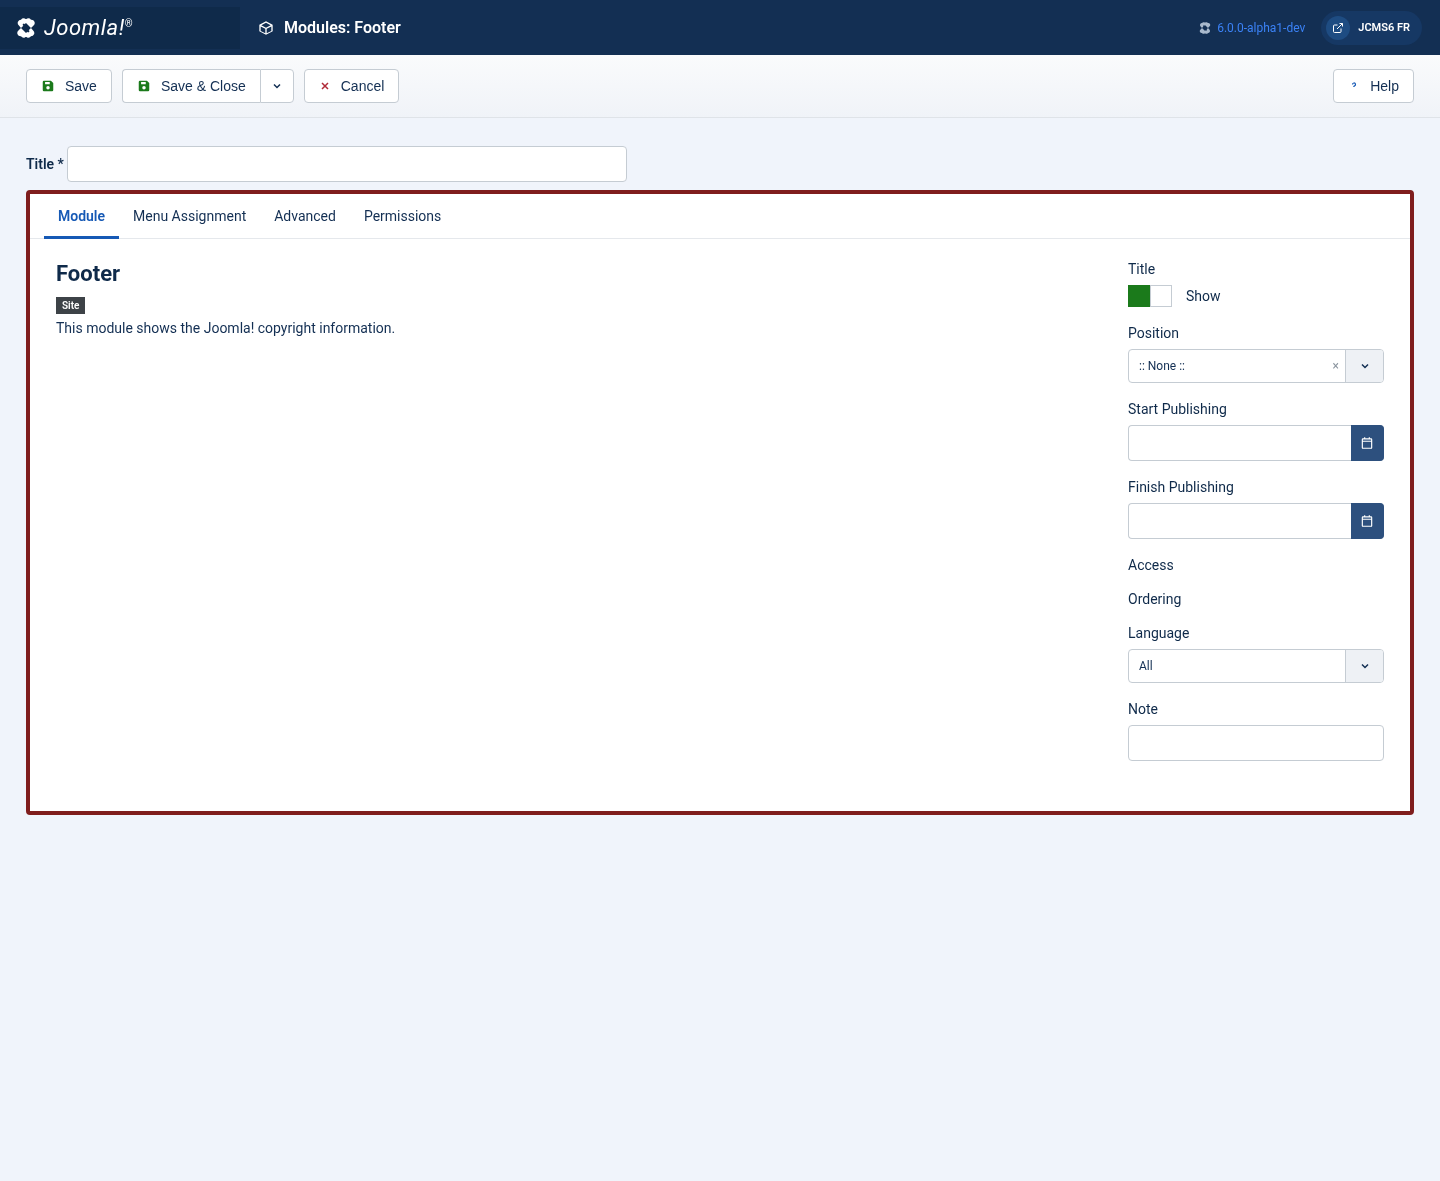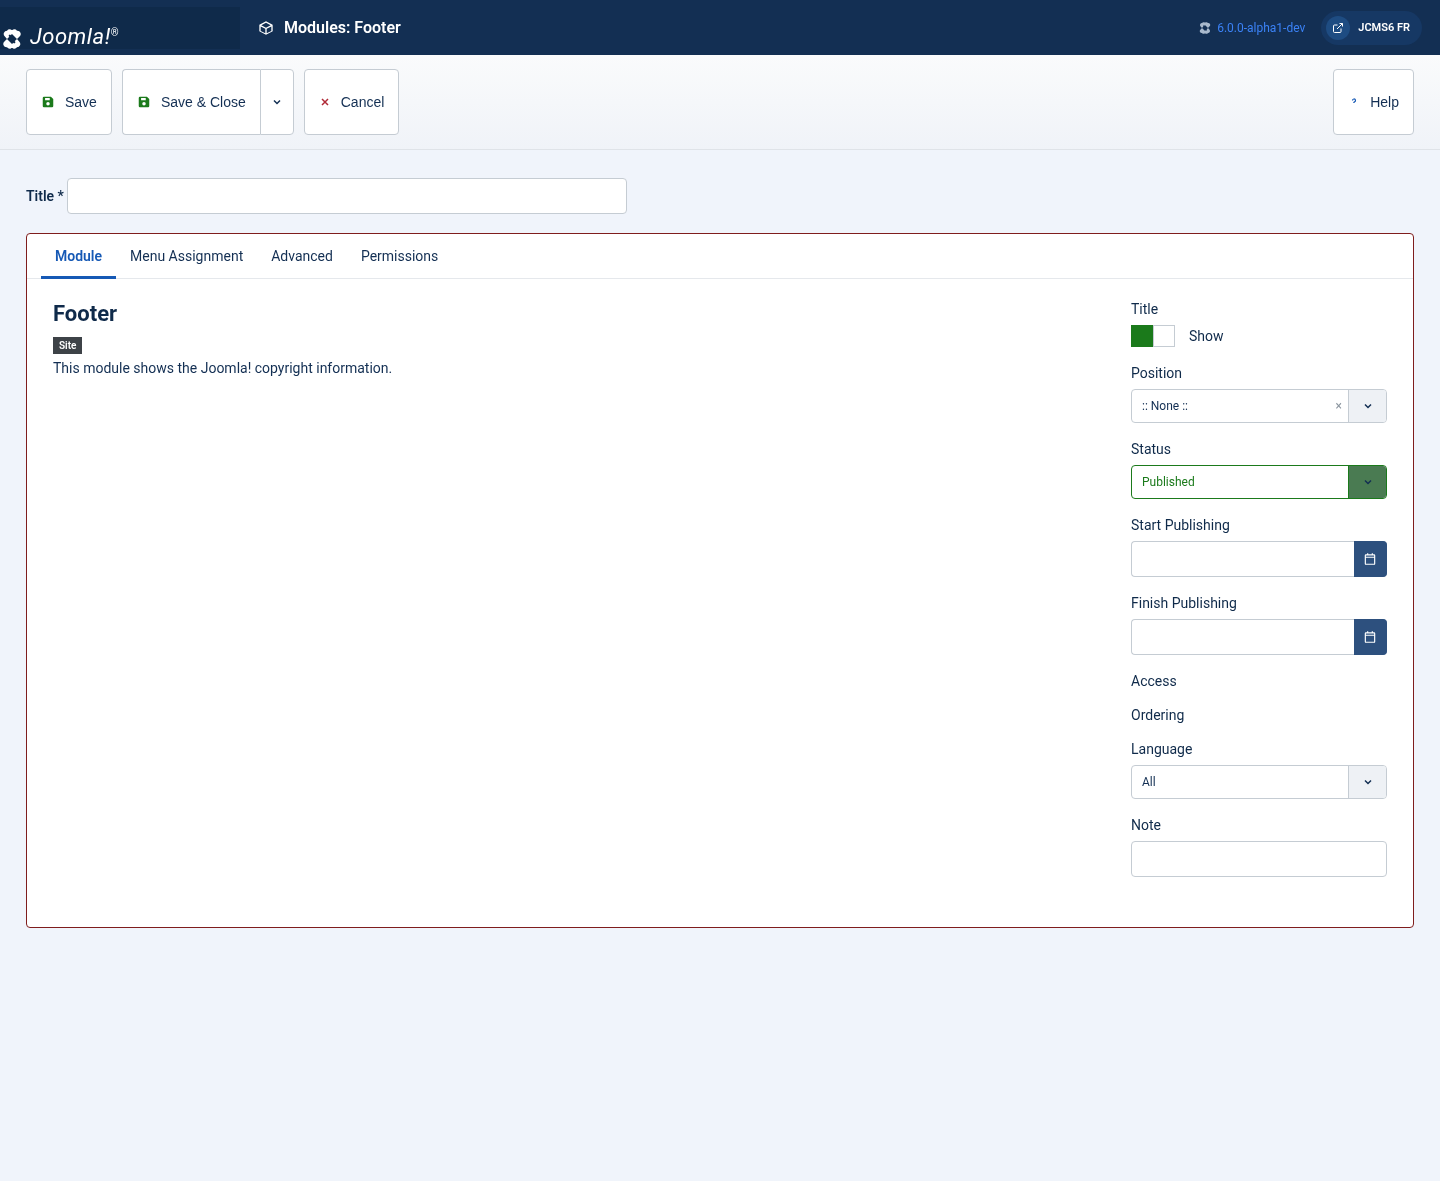--- a/index.html
+++ b/index.html
@@ -11,26 +11,26 @@
 }
 .header-bar {
   display: flex;
   align-items: center;
   height: 55px;
   background: #132f53;
   color: #fff;
 }
 .brand {
   display: flex;
-  align-items: flex-end;
+  align-items: center;
   gap: 8px;
   width: 240px;
   height: 42px;
   background: #0f2a4a;
-  padding: 0 2px;
+  padding: 0 16px;
   font-size: 22px;
   font-style: italic;
   font-weight: 400;
   letter-spacing: .5px;
 }
 .brand-reg { font-size: 10px; vertical-align: super; font-style: normal; }
 .header-title {
   display: flex;
   align-items: center;
   gap: 10px;
@@ -68,21 +68,21 @@
   align-items: center;
   gap: 10px;
   padding: 14px 26px;
   background: linear-gradient(#fafbfc, #f0f3f8);
   border-bottom: 1px solid #dfe3e8;
 }
 .btn {
   display: inline-flex;
   align-items: center;
   gap: 10px;
-  padding: 24px 14px;
+  padding: 8px 14px;
   border: 1px solid #c5ccd3;
   border-radius: 4px;
   background: #fff;
   cursor: pointer;
   font-size: 14px;
   color: #132f53;
 }
 .btn-group { display: flex; }
 .btn-group .btn:first-child { border-top-right-radius: 0; border-bottom-right-radius: 0; border-right: 0; }
 .btn-group .btn:last-child { border-top-left-radius: 0; border-bottom-left-radius: 0; padding: 8px 10px; }
@@ -92,23 +92,23 @@
 .title-input {
   width: 560px;
   height: 36px;
   margin-top: 10px;
   border: 1px solid #c5ccd3;
   border-radius: 4px;
   padding: 0 10px;
   font-size: 14px;
 }
 .card {
-  margin: 19px 26px;
+  margin: 8px 26px;
   background: #fff;
-  border: 1px solid #7f1d1d;
+  border: 4px solid #7f1d1d;
   border-radius: 4px;
 }
 .tabs {
   display: flex;
   gap: 0;
   border-bottom: 1px solid #e5e8ec;
   padding: 0 14px;
 }
 .tab {
   padding: 14px 14px;
@@ -331,31 +331,20 @@
           <div class="sel-body">:: None ::</div>
           <div class="sel-clear">×</div>
           <div class="sel-arrow">
             <svg class="chev" viewBox="0 0 24 24" fill="none" stroke="#132f53" stroke-width="3">
                 <path d="m6 9 6 6 6-6"></path>
               </svg>
           </div>
         </div>
       </div>
 
-      <div class="field">
-        <label class="field-label">Status</label>
-        <div class="select green">
-          <div class="sel-body">Published</div>
-          <div class="sel-arrow">
-            <svg class="chev" viewBox="0 0 24 24" fill="none" stroke="#132f53" stroke-width="3">
-                <path d="m6 9 6 6 6-6"></path>
-              </svg>
-          </div>
-        </div>
-      </div>
 
       <div class="field">
         <label class="field-label">Start Publishing</label>
         <div class="input-group">
           <input class="input" type="text" value="" style="">
           <button class="ig-btn">
             <span class="ic">
               <svg width="14" height="14" viewBox="0 0 24 24" fill="#fff">
                   <path d="M19 4h-2V2h-2v2H9V2H7v2H5a2 2 0 0 0-2 2v14a2 2 0 0 0 2 2h14a2 2 0 0 0 2-2V6a2 2 0 0 0-2-2zm0 16H5V10h14v10zM5 8V6h14v2H5z"></path>
                 </svg>

